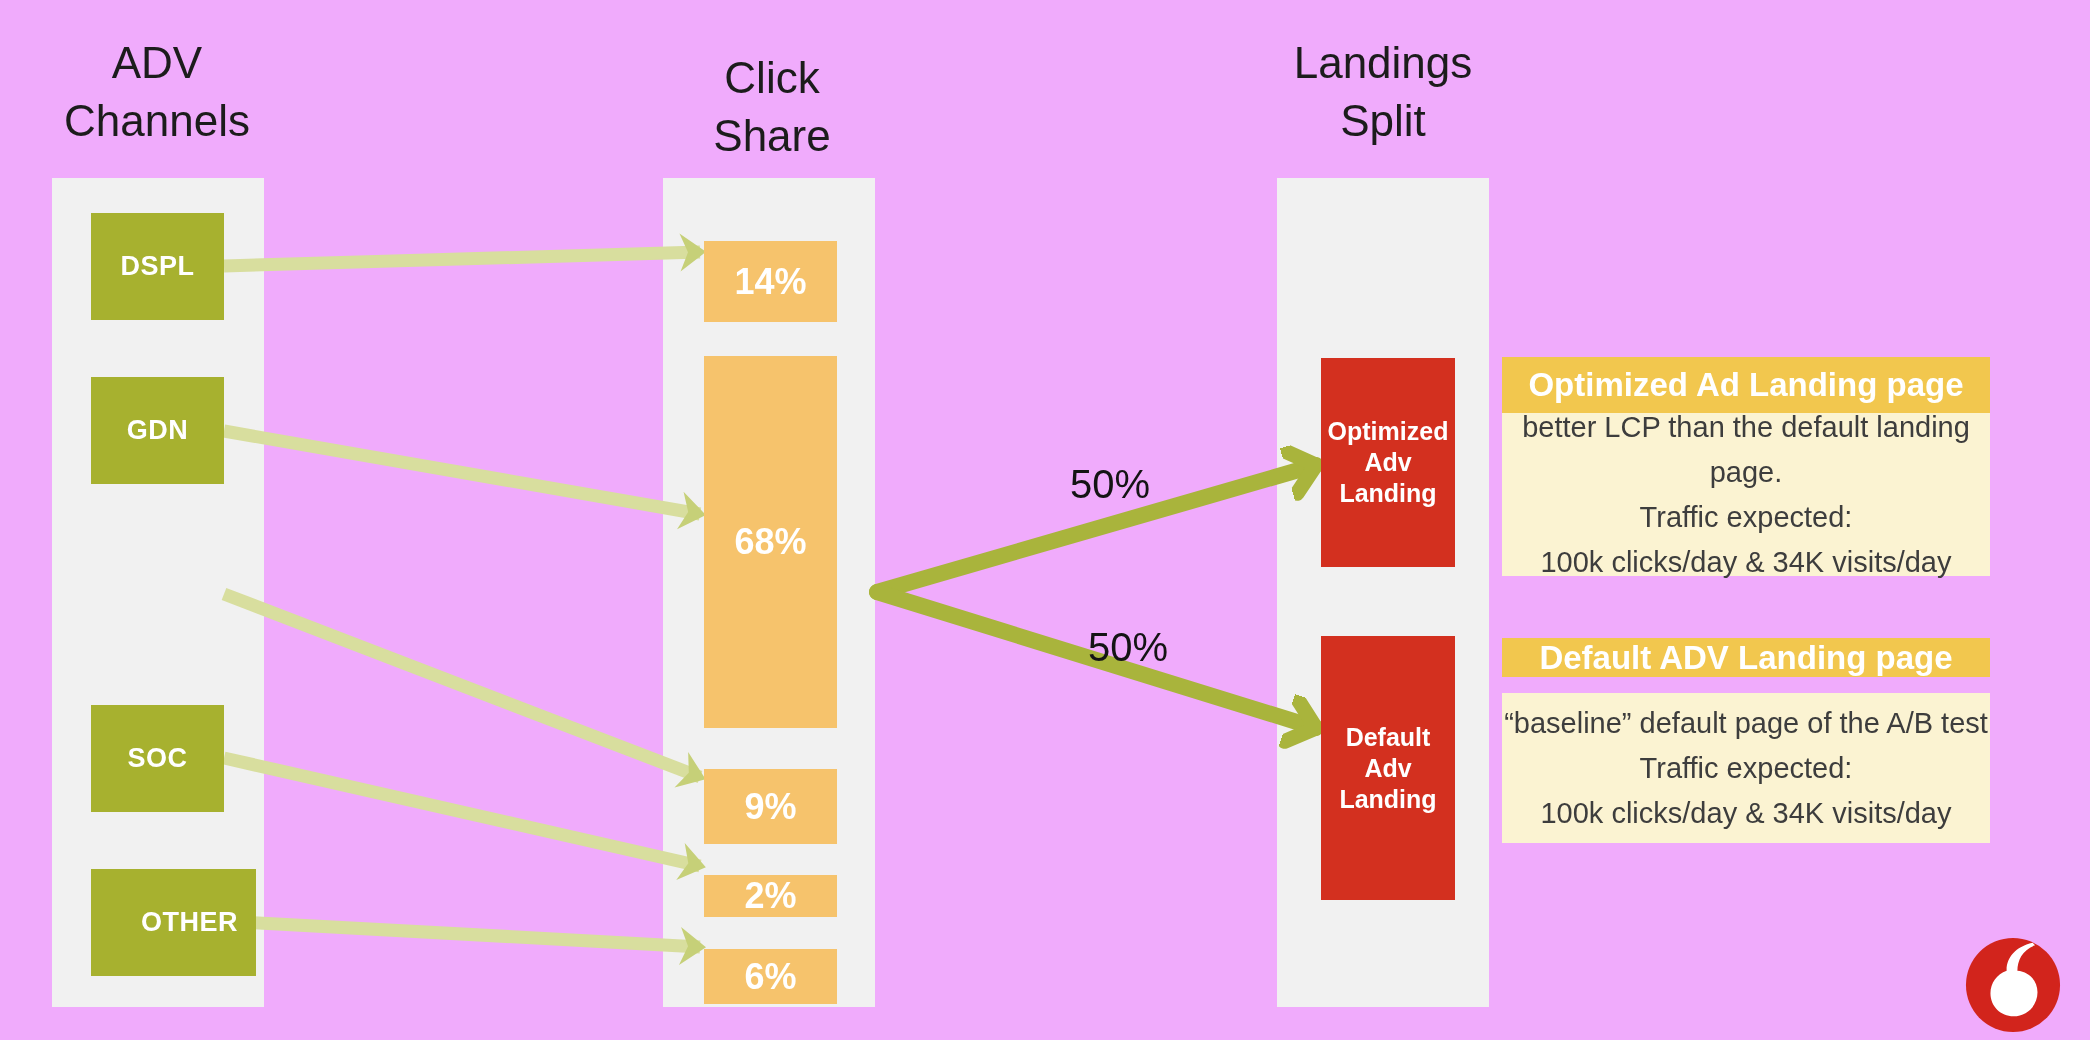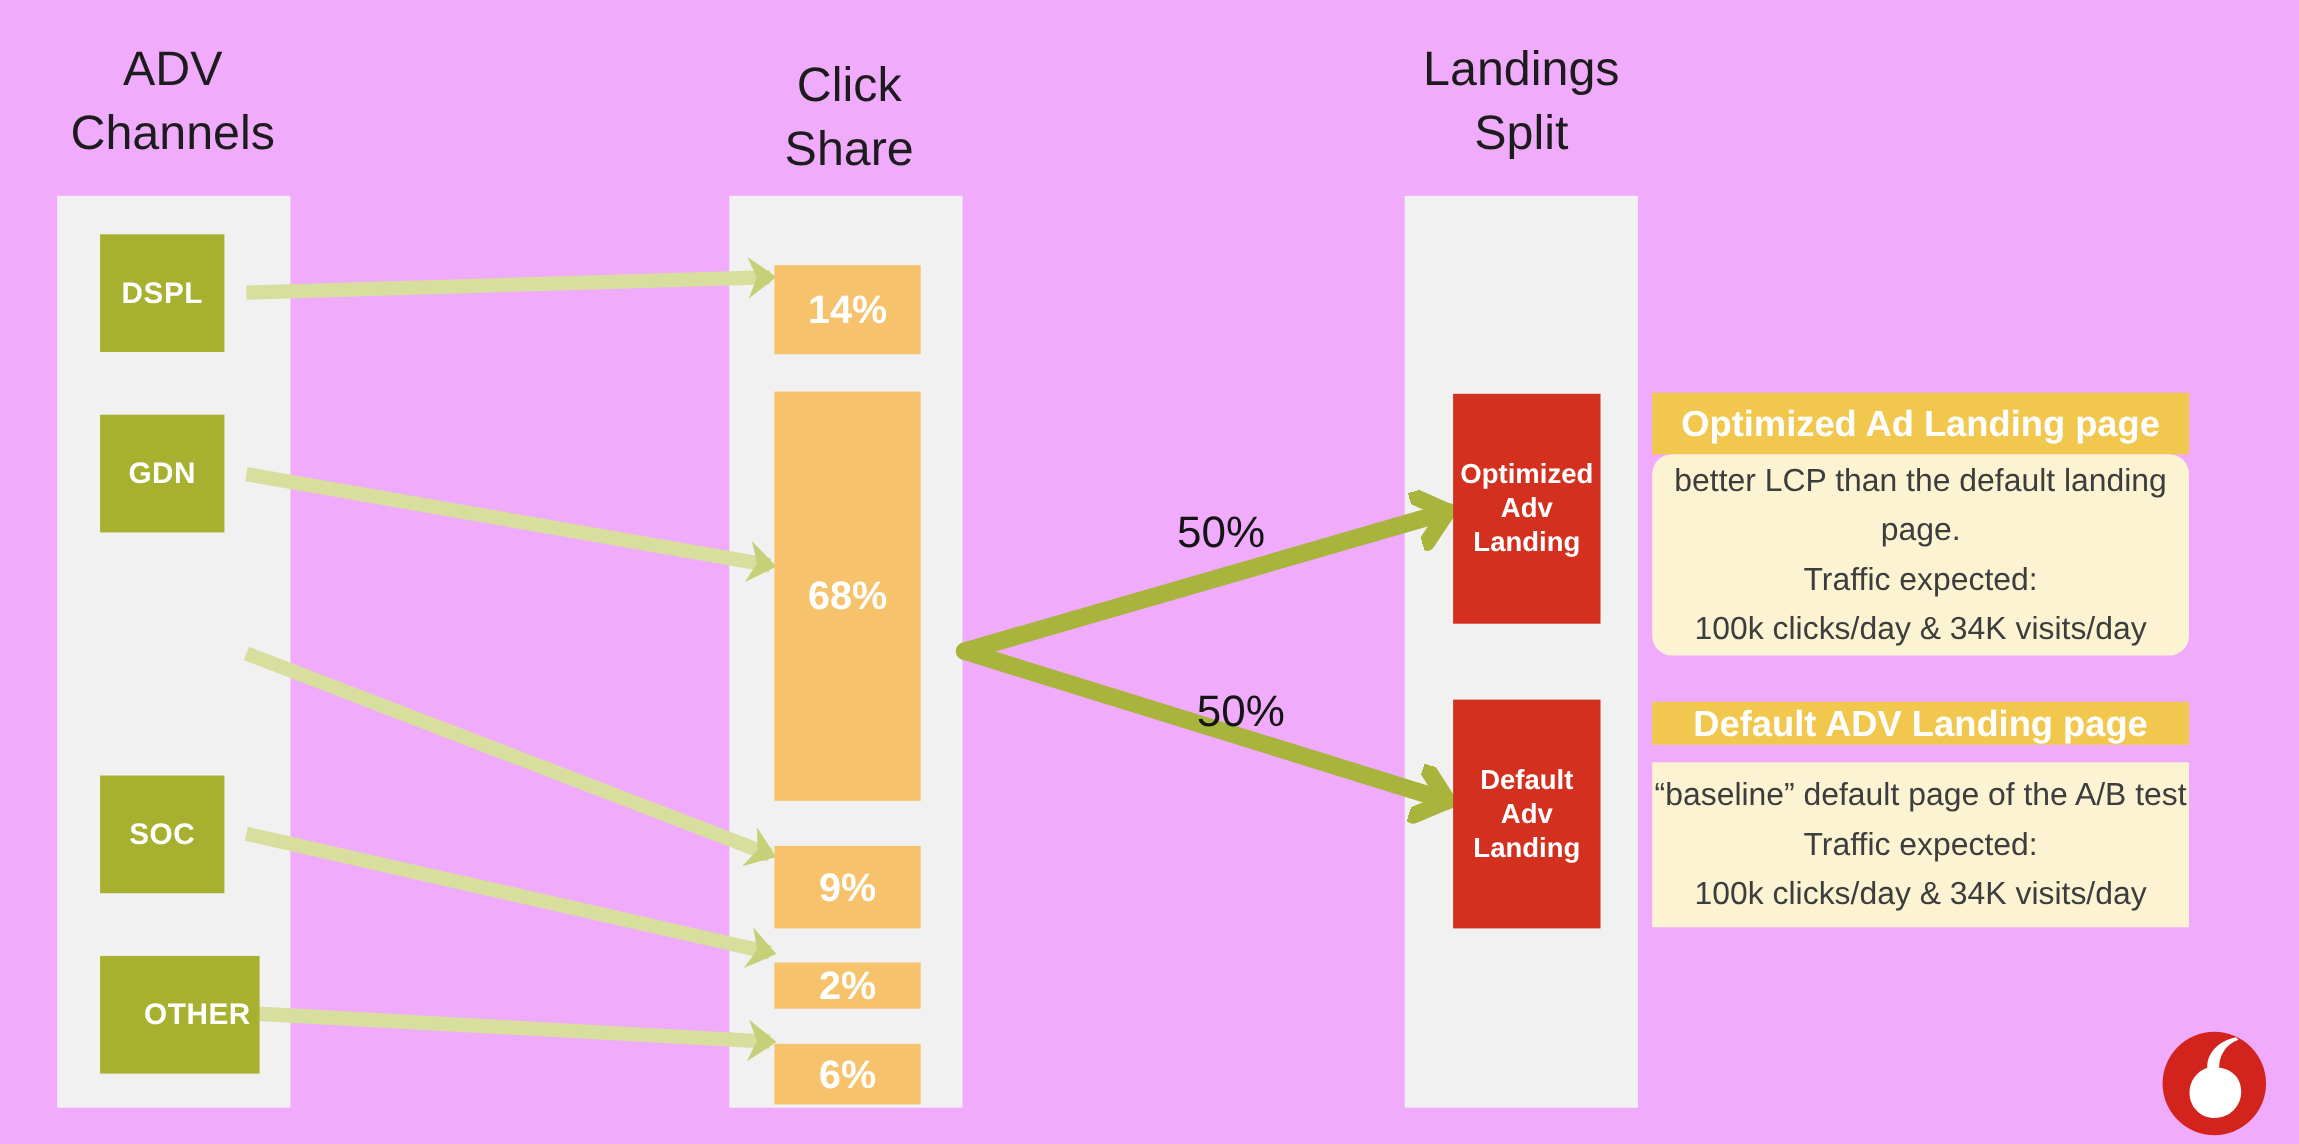--- a/index.html
+++ b/index.html
@@ -15,21 +15,21 @@
   .title{
     position:absolute;top:34px;width:240px;
     white-space:pre-line;text-align:center;
     font-size:44px;line-height:58px;color:#1c1c1c;
   }
   .title-adv{left:37px;}
   .title-click{left:652px;margin-top:15px;}
   .title-landings{left:1263px;}
 
   .node{
-    position:absolute;left:91px;width:113px;height:107px;background:#a7b12f;
+    position:absolute;left:91px;width:133px;height:107px;background:#a7b12f;
     color:#ffffff;font-weight:bold;font-size:27px;letter-spacing:0.5px;
     display:flex;align-items:center;justify-content:center;
   }
   .node-dspl{top:213px;}
   .node-gdn{top:377px;}
   .node-rtb{top:541px;}
   .node-soc{top:705px;}
   .node-other{top:869px;padding-left:32px;}
 
   .cs{
@@ -43,42 +43,42 @@
   .cs-2{top:847px;height:42px;}
   .cs-6{top:921px;height:55px;}
 
   .landing{
     position:absolute;left:1321px;width:134px;background:#d3301f;
     color:#ffffff;font-weight:bold;font-size:25px;line-height:31px;
     white-space:pre-line;text-align:center;
     display:flex;align-items:center;justify-content:center;
   }
   .landing-optimized{top:358px;height:209px;}
-  .landing-default{top:636px;height:208px;}
+  .landing-default{top:636px;height:264px;}
 
   .pct{
     position:absolute;width:140px;text-align:center;
     font-size:40px;color:#141414;
   }
   .pct-top{left:1040px;top:462px;}
   .pct-bottom{left:1058px;top:625px;}
 
   .panel-header{
     position:absolute;left:1502px;width:488px;background:#f2c74e;
     color:#ffffff;font-weight:bold;font-size:33px;
     display:flex;align-items:center;justify-content:center;
   }
   .panel-header-1{top:357px;height:56px;}
   .panel-header-2{top:638px;height:39px;}
   .panel-body{
     position:absolute;left:1502px;width:488px;background:#fbf3d2;
     color:#3d3d3d;font-size:29px;line-height:45px;text-align:center;
     display:flex;flex-direction:column;justify-content:center;
   }
-  .panel-body-1{top:413px;height:183px;border-radius:18px;}
+  .panel-body-1{top:413px;height:163px;}
   .panel-body-2{top:693px;height:150px;}
 
   .arrows{position:absolute;left:0;top:0;pointer-events:none;}
   .logo{position:absolute;left:1964px;top:936px;width:98px;height:98px;}
 </style>
 </head>
 <body>
 
 <div class="canvas">
 

